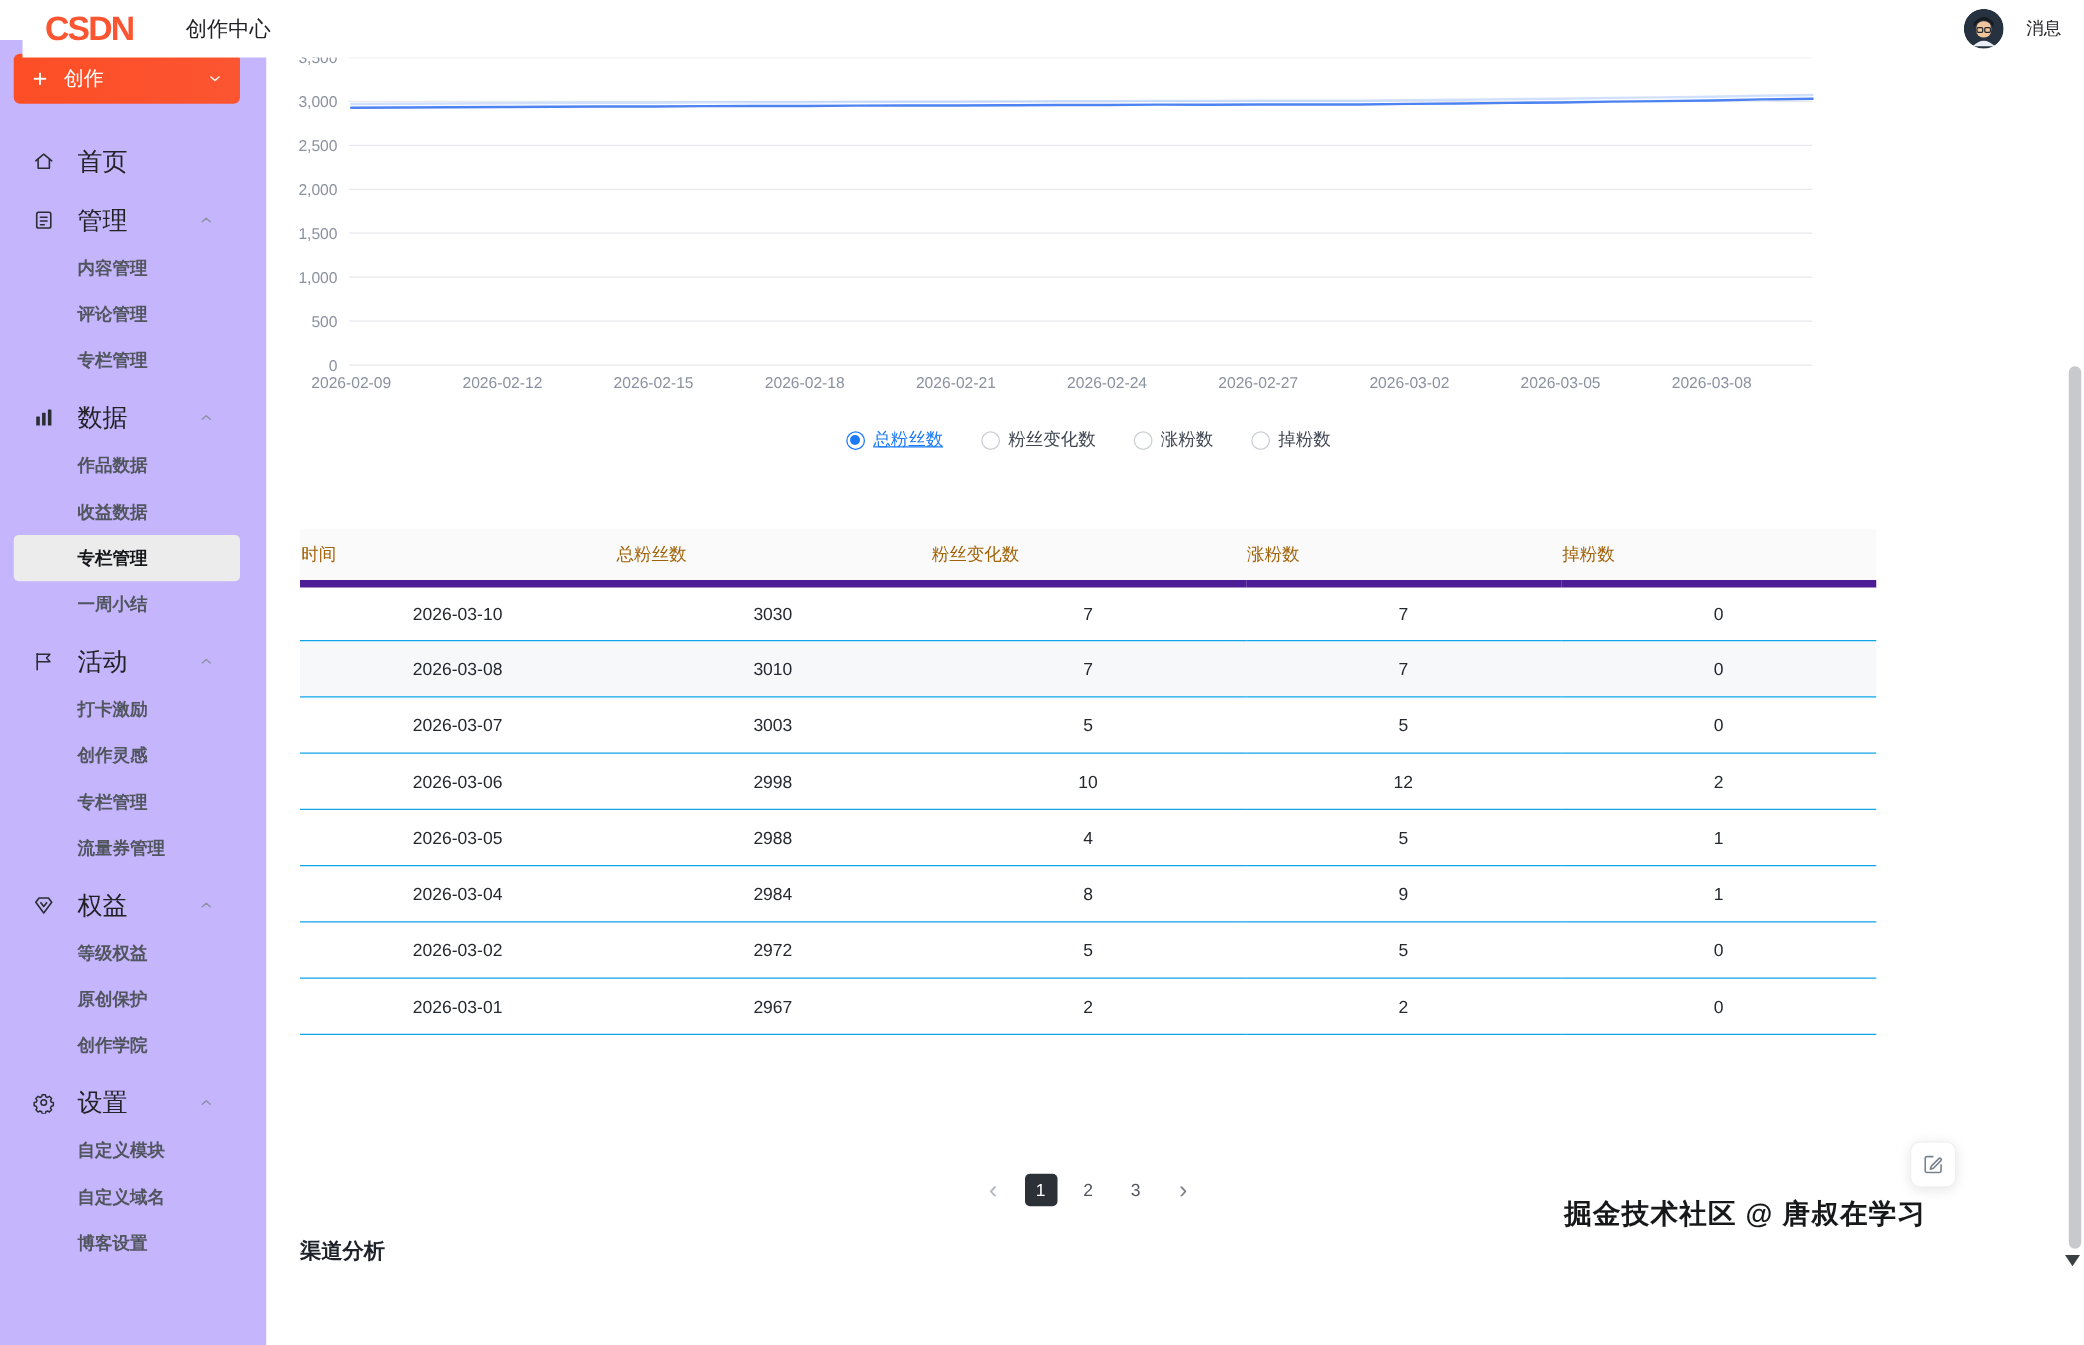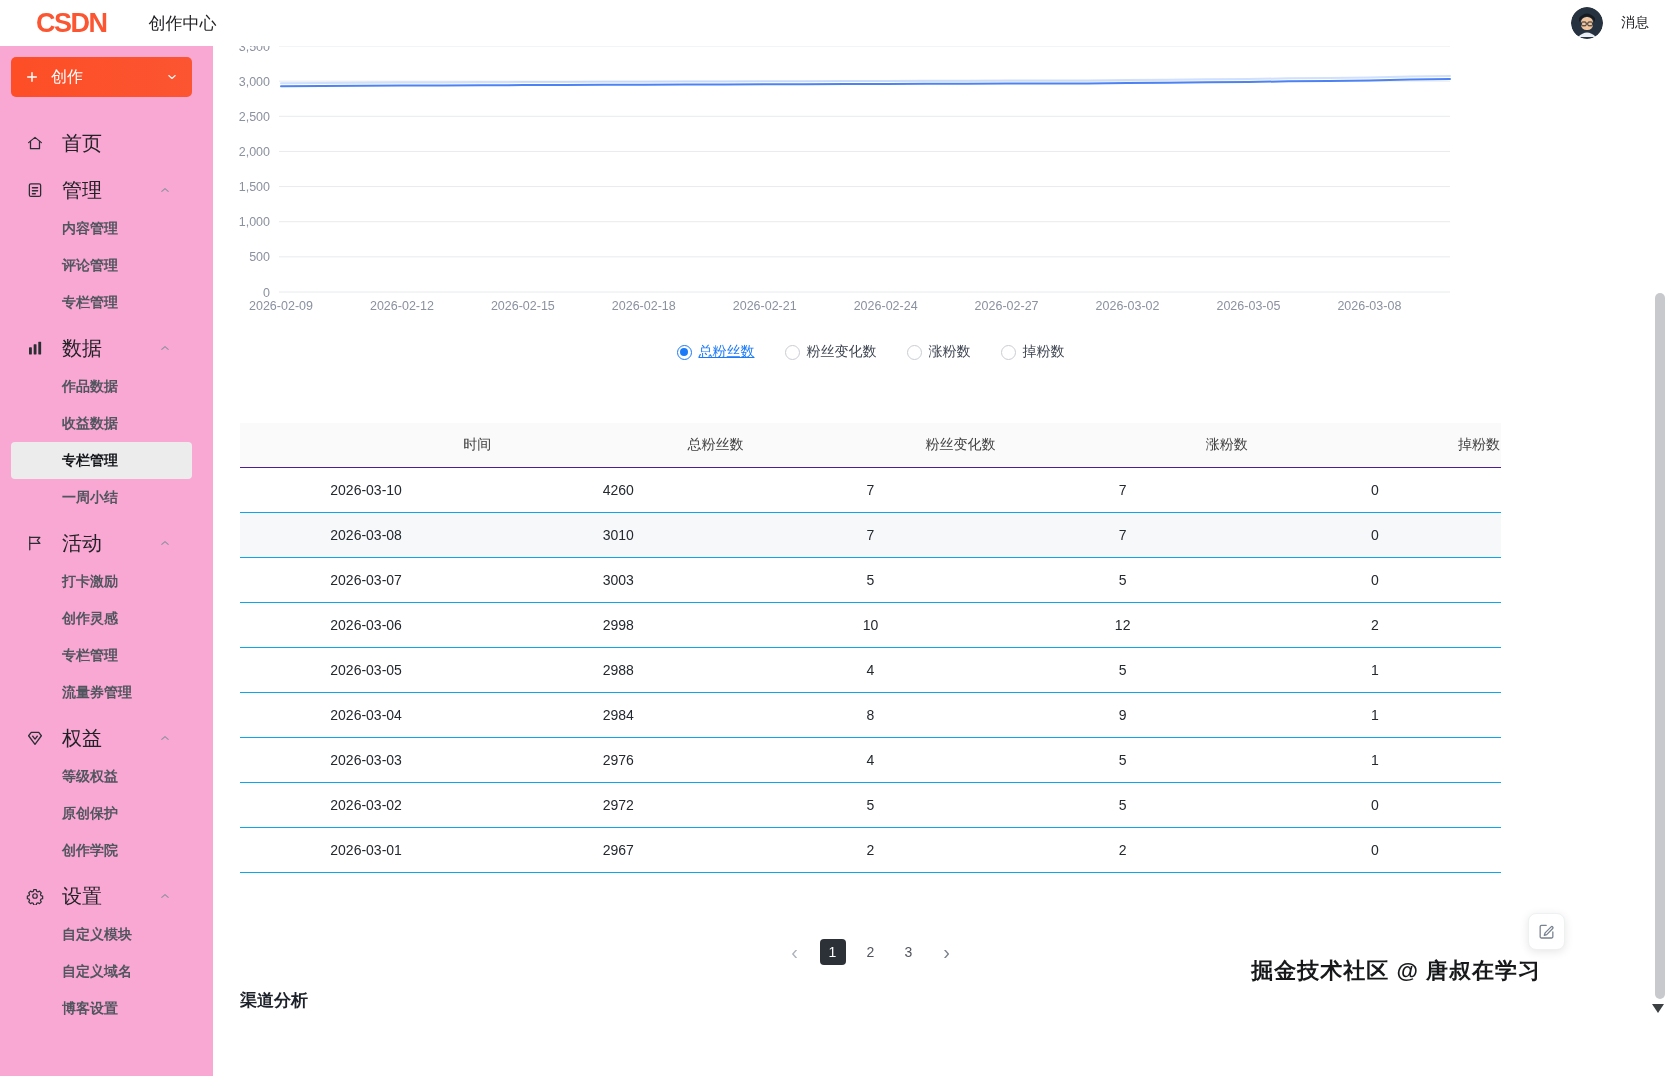--- a/index.html
+++ b/index.html
@@ -10,21 +10,21 @@
   }
   
   .header{position:absolute;top:0;left:18px;right:0;height:46px;background:#fff;display:flex;align-items:center;padding:0 18px;z-index:20;}
   .logo{font-size:27px;font-weight:800;color:#fc5531;letter-spacing:-1.5px;cursor:pointer;}
   .hdr-title{margin-left:42px;font-size:17px;color:#222226;}
   .hdr-spacer{flex:1;}
   .avatar{width:32px;height:32px;border-radius:50%;overflow:hidden;cursor:pointer;flex:0 0 auto;}
   .avatar svg{display:block;width:100%;height:100%;}
   .msg{margin-left:18px;font-size:14px;color:#222226;cursor:pointer;}
   
-  .sidebar{position:absolute;top:46px;left:0;width:213px;bottom:0;background:#f9a8d4;z-index:15;}
+  .sidebar{position:absolute;top:32px;left:0;width:213px;bottom:0;background:#c4b5fd;z-index:15;}
   .create-btn{margin:11px 0 0 11px;width:181px;height:40px;border-radius:5px;background:linear-gradient(90deg,#fd4e26,#fc5531);
     color:#fff;display:flex;align-items:center;padding:0 13px;cursor:pointer;}
   .create-btn .icn{width:16px;height:16px;}
   .create-label{font-size:16px;margin-left:11px;}
   .create-btn .chev{margin-left:auto;width:14px;height:14px;opacity:.95;}
   .icn svg{display:block;width:100%;height:100%;}
   .side-home,.side-top{height:40px;display:flex;align-items:center;padding:0 41px 0 26px;font-size:20px;color:#222226;cursor:pointer;}
   .side-home{margin-top:26px;}
   .side-top{margin-top:7px;}
   .side-home .icn,.side-top .icn{width:18px;height:18px;color:#2a2e33;flex:0 0 auto;}
@@ -37,21 +37,21 @@
   
   .metric-row{position:absolute;left:240px;top:343px;width:1261px;display:flex;justify-content:center;align-items:center;gap:30px;z-index:2;}
   .radio-item{display:flex;align-items:center;gap:7px;cursor:pointer;}
   .rc{width:15px;height:15px;border-radius:50%;border:1px solid #c9cdd4;background:#fff;position:relative;flex:0 0 auto;}
   .radio-item.sel .rc{border-color:#1a7af8;}
   .radio-item.sel .rc::after{content:'';position:absolute;inset:2.5px;border-radius:50%;background:#1a7af8;}
   .rl{font-size:14px;color:#3d4450;}
   .radio-item.sel .rl{color:#1a7af8;text-decoration:underline;}
   
   .data-table{position:absolute;left:240px;top:423px;width:1261px;border-collapse:collapse;z-index:2;font-size:14px;table-layout:fixed;}
-  .data-table th{height:44px;background:#fafafa;font-weight:400;color:#404040;text-align:right;border-bottom:1px solid #4c1d95;}
+  .data-table th{height:44px;background:#fafafa;font-weight:400;color:#a16207;text-align:left;border-bottom:6px solid #4c1d95;}
   .data-table td{height:45px;text-align:center;color:#24292f;border-bottom:1px solid #0ea5e9;background:#fff;}
   .data-table tr.hl td{background:#f7f8fa;}
   
   .pagination{position:absolute;left:240px;top:939px;width:1261px;display:flex;justify-content:center;align-items:center;gap:12px;z-index:2;}
   .pg-btn{width:26px;height:26px;display:flex;align-items:center;justify-content:center;font-size:20px;line-height:1;cursor:pointer;color:#aeb4bd;}
   .pg-btn.next{color:#7d838c;}
   .pg-num{min-width:26px;height:26px;border-radius:4px;display:flex;align-items:center;justify-content:center;font-size:14px;color:#51555e;cursor:pointer;}
   .pg-num.cur{background:#2c3037;color:#fff;}
   
   .channel-title{position:absolute;left:240px;top:989px;font-size:17px;font-weight:700;color:#1d2129;z-index:2;}
@@ -255,21 +255,21 @@
         <th>时间</th>
         <th>总粉丝数</th>
         <th>粉丝变化数</th>
         <th>涨粉数</th>
         <th>掉粉数</th>
       </tr>
     </thead>
   <tbody id="table-body">
       <tr class="">
         <td>2026-03-10</td>
-        <td>4260</td>
+        <td>3030</td>
         <td>7</td>
         <td>7</td>
         <td>0</td>
       </tr>
       <tr class="hl">
         <td>2026-03-08</td>
         <td>3010</td>
         <td>7</td>
         <td>7</td>
         <td>0</td>
@@ -293,27 +293,20 @@
         <td>2988</td>
         <td>4</td>
         <td>5</td>
         <td>1</td>
       </tr>
       <tr class="">
         <td>2026-03-04</td>
         <td>2984</td>
         <td>8</td>
         <td>9</td>
-        <td>1</td>
-      </tr>
-      <tr class="">
-        <td>2026-03-03</td>
-        <td>2976</td>
-        <td>4</td>
-        <td>5</td>
         <td>1</td>
       </tr>
       <tr class="">
         <td>2026-03-02</td>
         <td>2972</td>
         <td>5</td>
         <td>5</td>
         <td>0</td>
       </tr>
       <tr class="">

